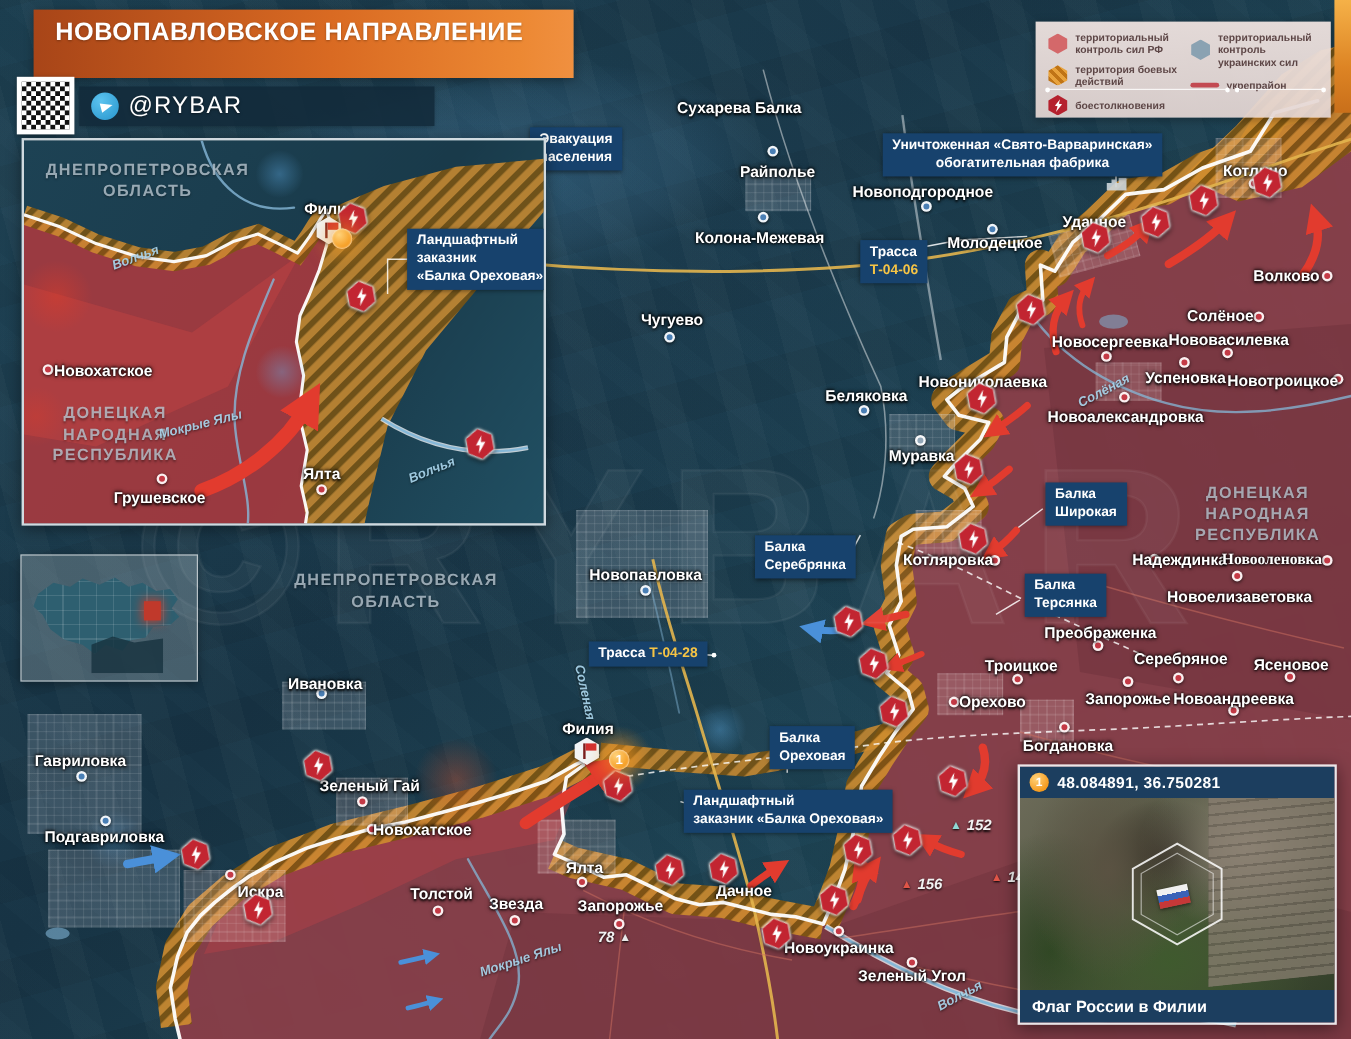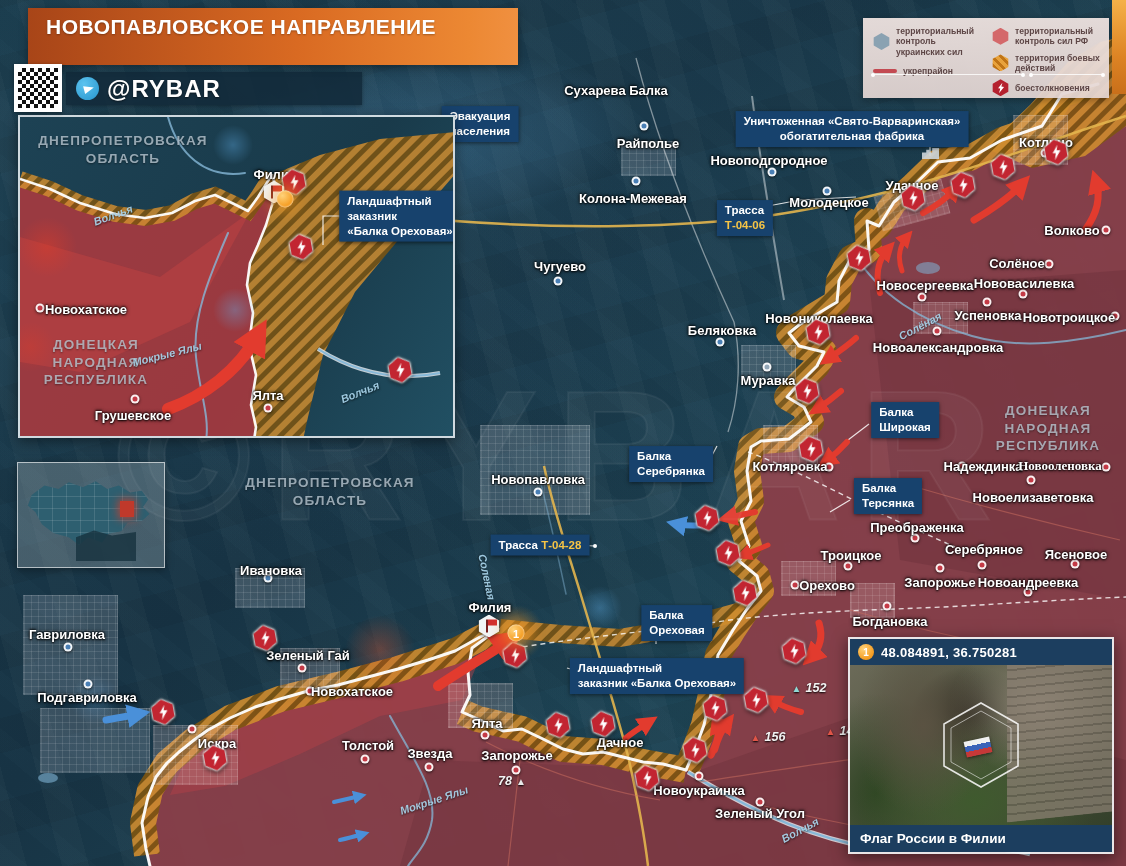--- a/index.html
+++ b/index.html
@@ -57,35 +57,35 @@
     filter:drop-shadow(0 1px 2px rgba(0,0,0,.6));}
   .fhex{position:absolute;inset:0;background:#f2f4f5;clip-path:polygon(50% 0,96% 26%,96% 74%,50% 100%,4% 74%,4% 26%);}
   .fflag{position:absolute;left:8px;top:5px;width:2px;height:13px;background:#7a2020;}
   .fflag::after{content:'';position:absolute;left:2px;top:0;width:9px;height:6px;background:#d22f2f;}
   .omark{position:absolute;width:17px;height:17px;border-radius:50%;background:radial-gradient(circle at 35% 30%,#ffd27a,#f59b1f 70%);
     color:#fff;font-size:11px;font-weight:bold;display:flex;align-items:center;justify-content:center;
     transform:translate(-50%,-50%);box-shadow:0 0 14px 6px rgba(244,152,30,.5),inset 0 0 2px #fff;z-index:34;}
   .factory{position:absolute;left:922px;top:148px;width:17px;height:11px;background:#cdd6db;opacity:.9;z-index:28;
     clip-path:polygon(0 100%,0 40%,25% 40%,25% 15%,45% 15%,45% 40%,60% 40%,60% 0,100% 0,100% 100%);}
   
-  .banner{position:absolute;left:28px;top:8px;width:490px;height:57px;z-index:50;
+  .banner{position:absolute;left:28px;top:8px;width:450px;height:57px;z-index:50;
     background:linear-gradient(90deg,#a84518,#d96a22 55%,#ec8833 90%,#f09040);
     box-shadow:0 2px 8px rgba(0,0,0,.35);padding:7px 0 0 18px;}
   .btitle{font-size:21px;font-weight:bold;color:#fff;letter-spacing:.5px;text-shadow:0 1px 2px rgba(0,0,0,.3);}
   .bsub{font-size:13.5px;font-weight:bold;color:#fff;margin-top:3px;letter-spacing:.8px;}
   .qr{position:absolute;left:14px;top:64px;width:48px;height:48px;background:#fff;z-index:50;padding:4px;box-shadow:0 1px 4px rgba(0,0,0,.4);}
   .qr i{display:block;width:100%;height:100%;
     background:repeating-conic-gradient(#111 0% 25%, #fff 0% 50%);background-size:8px 8px;}
   .rybar{position:absolute;left:66px;top:72px;width:296px;height:33px;z-index:49;display:flex;align-items:center;
     background:rgba(18,42,58,.88);box-shadow:0 1px 4px rgba(0,0,0,.35);padding-left:10px;gap:8px;}
   .tg{width:23px;height:23px;border-radius:50%;background:radial-gradient(circle at 35% 30%,#5cc3ef,#2795cd);
     display:flex;align-items:center;justify-content:center;color:#fff;font-size:11px;}
   .tg i{display:block;width:0;height:0;border-left:10px solid #fff;border-top:4px solid transparent;
     border-bottom:4px solid transparent;transform:rotate(-15deg) translateX(1px);}
-  .handle{color:#fff;font-size:24px;font-weight:bold;letter-spacing:1px;text-shadow:0 1px 2px rgba(0,0,0,.5);}
+  .handle{color:#fff;font-size:20px;font-weight:normal;letter-spacing:1px;text-shadow:0 1px 2px rgba(0,0,0,.5);}
   
   .legend{position:absolute;left:863px;top:18px;width:246px;height:80px;z-index:50;
     background:linear-gradient(180deg,rgba(238,226,223,.95),rgba(228,214,211,.93));
     box-shadow:0 2px 8px rgba(0,0,0,.35);display:flex;padding:8px 8px 6px 10px;gap:10px;}
   .legcol{display:flex;flex-direction:column;gap:6px;flex:1;}
   .lrow{display:flex;align-items:center;gap:6px;}
   .llab{font-size:8.6px;line-height:1.2;font-weight:bold;color:#5d4646;}
   .lic{flex:0 0 auto;width:17px;height:17px;position:relative;}
   .lic.hex-red{background:#d4686a;clip-path:polygon(50% 0,96% 26%,96% 74%,50% 100%,4% 74%,4% 26%);}
   .lic.hex-blue{background:#8aa2b2;clip-path:polygon(50% 0,96% 26%,96% 74%,50% 100%,4% 74%,4% 26%);}
@@ -630,42 +630,42 @@
       <i></i>
     </div>
   <div class="rybar">
     <span class="tg">
         <i></i>
       </span>
     <span class="handle">@RYBAR</span>
   </div>
 
   <div class="legend">
+    <div class="legcol" id="legc1">
+        <div class="lrow">
+          <div class="lic hex-red"></div>
+          <div class="llab">территориальный контроль сил РФ</div>
+        </div>
+        <div class="lrow">
+          <div class="lic hex-striped"></div>
+          <div class="llab">территория боевых действий</div>
+        </div>
+        <div class="lrow">
+          <div class="lic shield"></div>
+          <div class="llab">боестолкновения</div>
+        </div>
+      </div>
     <div class="legcol" id="legc2">
         <div class="lrow">
           <div class="lic hex-blue"></div>
           <div class="llab">территориальный контроль украинских сил</div>
         </div>
         <div class="lrow">
           <div class="lic line-red"></div>
           <div class="llab">укрепрайон</div>
         </div>
       </div>
-    <div class="legcol" id="legc1">
-        <div class="lrow">
-          <div class="lic hex-red"></div>
-          <div class="llab">территориальный контроль сил РФ</div>
-        </div>
-        <div class="lrow">
-          <div class="lic hex-striped"></div>
-          <div class="llab">территория боевых действий</div>
-        </div>
-        <div class="lrow">
-          <div class="lic shield"></div>
-          <div class="llab">боестолкновения</div>
-        </div>
-      </div>
     <div class="lsep"></div>
     <div class="lsep lsep2"></div>
   </div>
   <div class="edgebar"></div>
 
 </div>
 
 </body></html>

